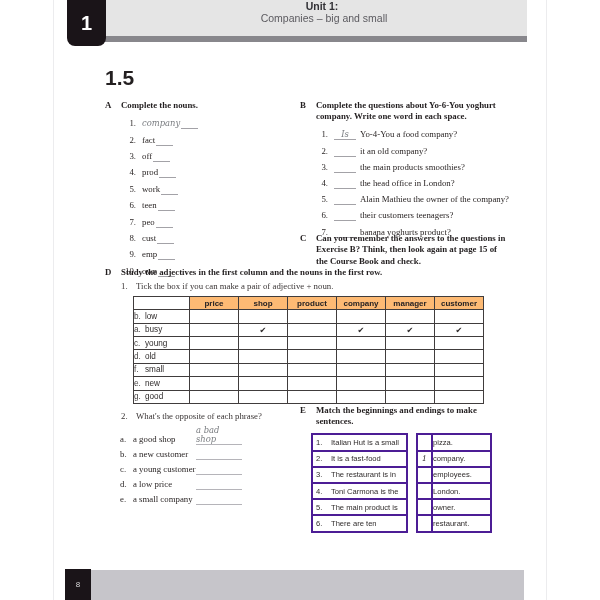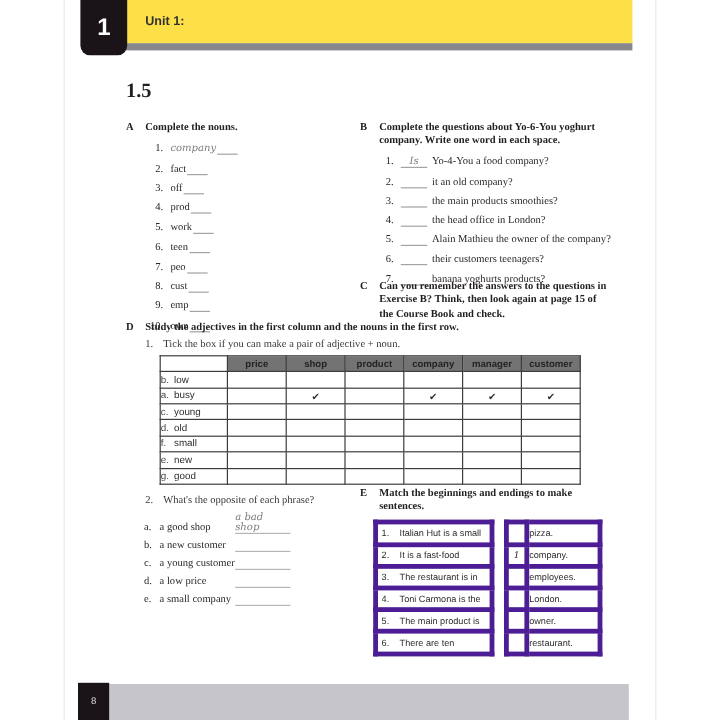--- a/index.html
+++ b/index.html
@@ -11,30 +11,30 @@
   .edge-left{left:53px;} .edge-right{left:546px;}
 
   
   .unit-tab{
     position:absolute;left:67px;top:0;width:39px;height:46px;background:#1a1418;
     border-radius:0 0 8px 8px;display:flex;align-items:center;justify-content:center;
     color:#ffffff;font-family:"Liberation Sans",sans-serif;font-weight:bold;font-size:20px;z-index:2;
   }
   .unit-bar{position:absolute;left:104px;top:0;width:423px;z-index:1;}
   .unit-bar .light{
-    height:36px;background:#fde047;display:flex;align-items:center;padding-left:17px;
-    font-family:"Liberation Sans",sans-serif;font-size:10.5px;
+    height:36px;background:#e5e5e5;display:flex;align-items:center;padding-left:17px;
+    font-family:"Liberation Sans",sans-serif;font-size:10.5px;flex-direction:column;
   }
   .unit-bar .light .bold-part{font-weight:bold;color:#323136;margin-right:4px;}
   .unit-bar .light .rest{color:#5c5b60;}
   .unit-bar .dark{height:6px;background:#88878c;}
 
   .section-number{
-    position:absolute;left:105px;top:66px;font-family:Liberation Serif, serif;
-    font-weight:bold;font-size:17px;color:#231f20;
+    position:absolute;left:105px;top:66px;font-family:Liberation Sans, sans-serif;
+    font-weight:bold;font-size:21px;color:#231f20;
   }
 
   
   .ex-head{display:flex;font-size:8.8px;font-weight:bold;color:#231f20;line-height:11.2px;}
   .ex-head .lbl{width:16px;flex:none;}
   .num{flex:none;width:15px;text-align:right;margin-right:6px;}
   .hand{
     font-style:italic;font-family:"DejaVu Serif",serif;color:#7a7d81;font-size:8.4px;
   }
   .blank{display:inline-block;width:17px;height:9px;border-bottom:1px solid #a3a2a7;margin-left:1px;}
@@ -62,21 +62,21 @@
   
   .exD{position:absolute;left:105px;top:267px;width:400px;}
   .task-line{display:flex;font-size:8.8px;line-height:11px;margin-left:16px;margin-top:3px;color:#3a3535;}
   .task-line .num{width:12px;text-align:left;margin-right:3px;}
   .d-table{
     border-collapse:collapse;margin-left:28px;margin-top:4px;table-layout:fixed;
     font-family:"Liberation Sans",sans-serif;
   }
   .d-table th,.d-table td{border:1px solid #403c3c;padding:0;}
   .d-table th{
-    background:#737373;font-size:8px;font-weight:bold;color:#262223;height:12px;width:48px;
+    background:#fdba74;font-size:8px;font-weight:bold;color:#262223;height:12px;width:48px;
   }
   .d-table .corner{background:#ffffff;width:55px;}
   .d-table td{height:12.4px;font-size:8.2px;color:#2f2b2b;}
   .adj-cell{text-align:left;padding-left:4px;}
   .adj-cell .letter{display:inline-block;width:11px;color:#4a4646;}
   .chk{text-align:center;font-family:"DejaVu Sans",sans-serif;font-weight:bold;font-size:9px;color:#161213;}
 
   .task2{margin-top:7px;}
   .task2 .items{margin-left:15px;margin-top:4px;display:flex;flex-direction:column;gap:4.4px;}
   .opp-item{display:flex;align-items:flex-end;font-size:8.8px;line-height:10.6px;}
@@ -86,21 +86,21 @@
     display:inline-block;width:46px;border-bottom:1px solid #b5b4b9;
     text-align:left;line-height:9px;
   }
 
   
   .exE{position:absolute;left:300px;top:405px;width:225px;}
   .exE .ins{width:172px;}
   .e-tables{display:flex;gap:8px;margin-left:11px;margin-top:6px;
     font-family:"Liberation Sans",sans-serif;}
   .e-table{border-collapse:collapse;}
-  .e-table td{border:4px solid #4c1d95;height:14.2px;font-size:7.6px;color:#2f2b2b;padding:0;}
+  .e-table td{border:2px solid #4c1d95;height:14.2px;font-size:7.6px;color:#2f2b2b;padding:0;}
   .beg-cell{width:93px;}
   .beg-cell .enum{display:inline-block;width:10px;margin-left:3px;margin-right:5px;}
   .ans-cell{width:13px;text-align:center;}
   .end-cell{width:57px;padding-left:4px;}
 
   
   .footer-tab{
     position:absolute;left:65px;top:569px;width:26px;height:31px;background:#1a1418;
     color:#d9d9d9;font-family:"Liberation Sans",sans-serif;font-size:8px;
     display:flex;align-items:center;justify-content:center;
@@ -110,20 +110,21 @@
 </head>
 <body>
 
 <div>
   <div class="page-edge edge-left"></div>
   <div class="page-edge edge-right"></div>
 
   <div class="unit-bar">
     <div class="light">
       <span class="bold-part">Unit 1:</span>
+      <span class="rest">Companies – big and small</span>
     </div>
     <div class="dark"></div>
   </div>
   <div class="unit-tab">1</div>
 
   <div class="section-number">1.5</div>
 
   <div class="exA">
     <div class="ex-head">
       <span class="lbl">A</span>
@@ -225,21 +226,21 @@
           <span>Alain Mathieu the owner of the company?</span>
         </div>
       <div class="b-item">
           <span class="num">6.</span>
           <span class="bblank"><span class="hand"></span></span>
           <span>their customers teenagers?</span>
         </div>
       <div class="b-item">
           <span class="num">7.</span>
           <span class="bblank"><span class="hand"></span></span>
-          <span>banana yoghurts products?</span>
+          <span>banana yoghurts product?</span>
         </div>
     </div>
   </div>
 
   <div class="exC">
     <div class="ex-head">
       <span class="lbl">C</span>
       <span class="ins">Can you remember the answers to the questions in Exercise B? Think, then look again at page 15 of the Course Book and check.</span>
     </div>
   </div>

